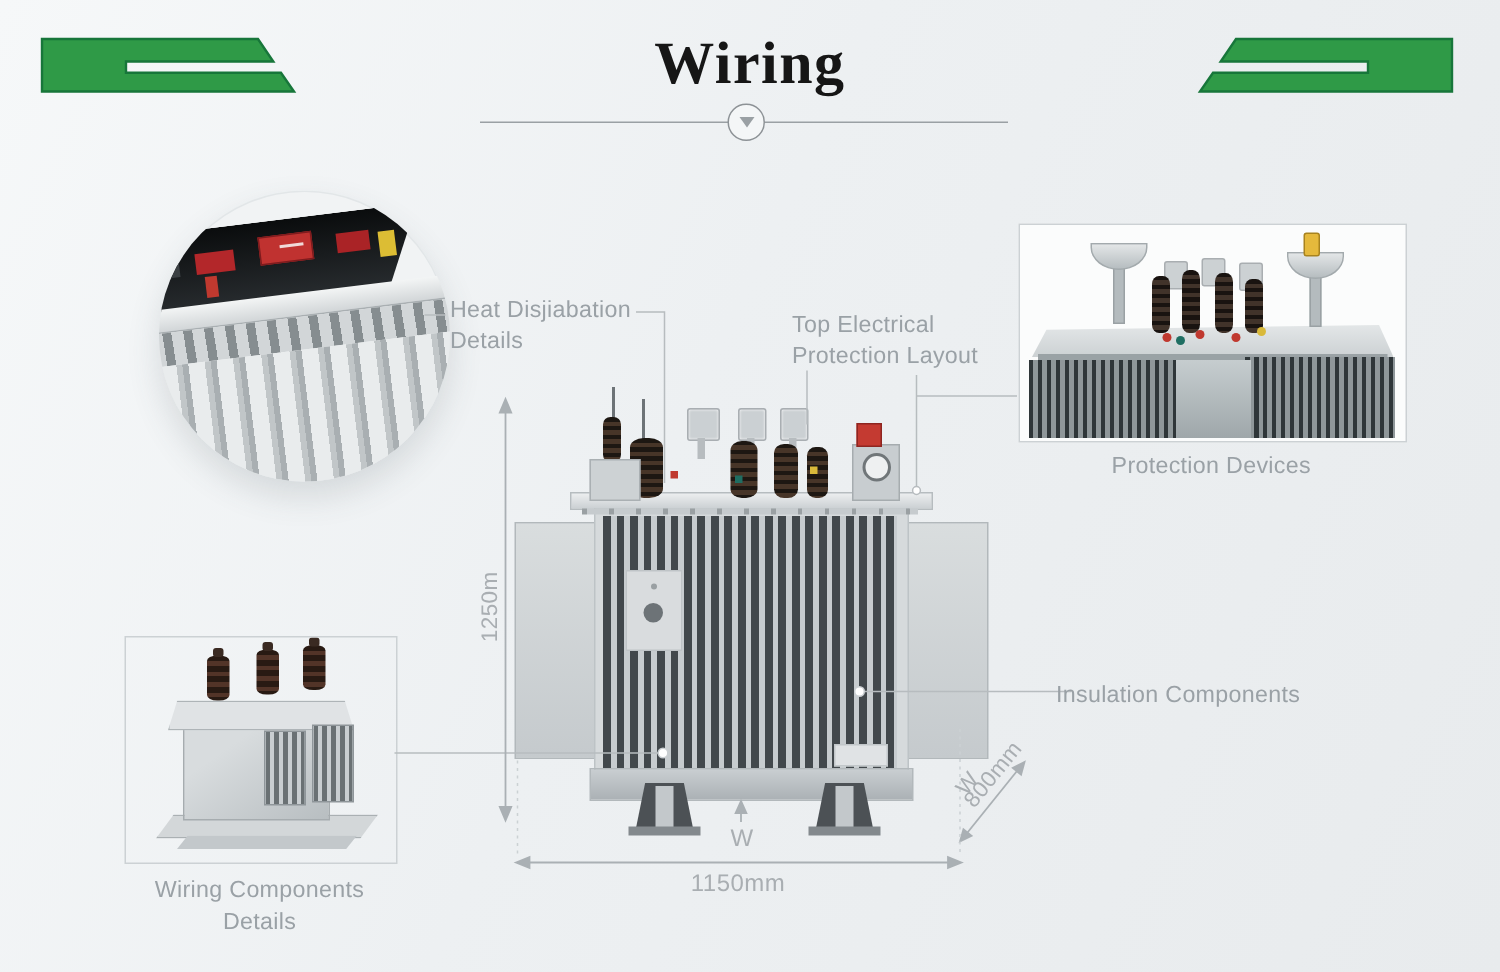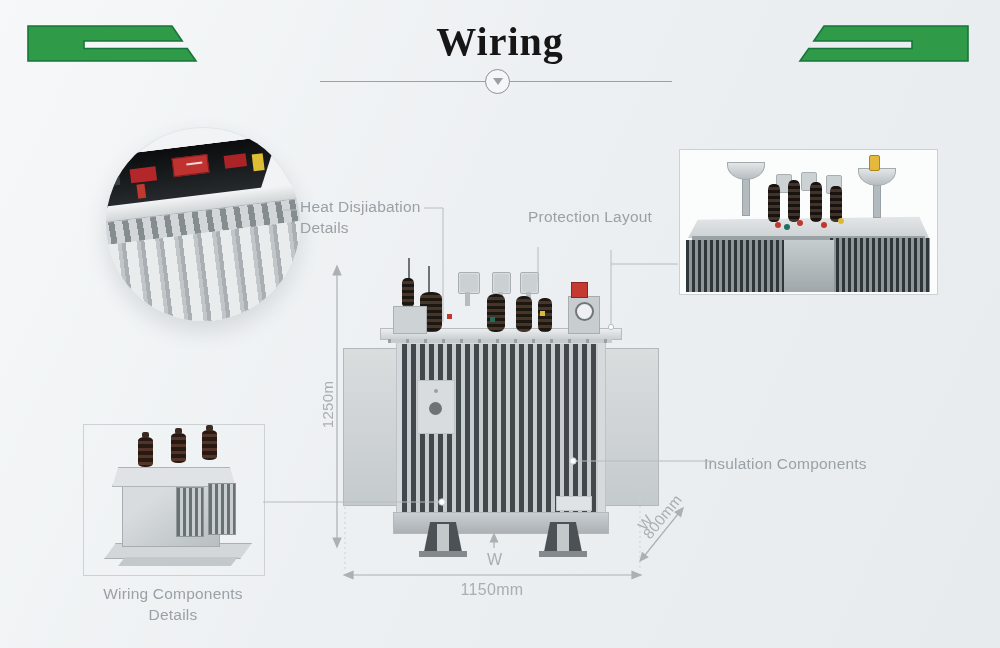--- a/index.html
+++ b/index.html
@@ -261,22 +261,24 @@
       <line x1="345" y1="507" x2="345" y2="570"></line>
       <line x1="640" y1="486" x2="640" y2="570"></line>
     </g>
   </svg>
 
   <div class="abs label" style="left:300px;top:196px;">
     <div>Heat Disjiabation</div>
     <div>Details</div>
   </div>
   <div class="abs label" style="left:528px;top:206px;">
+    <div>Top Electrical</div>
     <div>Protection Layout</div>
   </div>
+  <div class="abs label" style="left:679px;top:300px;width:257px;text-align:center;">Protection Devices</div>
   <div class="abs label" style="left:704px;top:453px;">Insulation Components</div>
   <div class="abs label" style="left:83px;top:583px;width:180px;text-align:center;">Wiring Components Details</div>
 
   <div class="abs dim rot-l" style="left:300px;top:396px;width:54px;text-align:center;">1250m</div>
   <div class="abs dim" style="left:460px;top:581px;width:64px;text-align:center;font-size:16px;">1150mm</div>
   <div class="abs dim" style="left:487px;top:551px;font-size:16px;">W</div>
   <div class="abs dim" style="left:638px;top:514px;transform:rotate(-51deg);font-size:15px;">W</div>
   <div class="abs dim" style="left:646px;top:528px;transform:rotate(-51deg);transform-origin:left center;font-size:15px;">800mm</div>
 
 </div>

